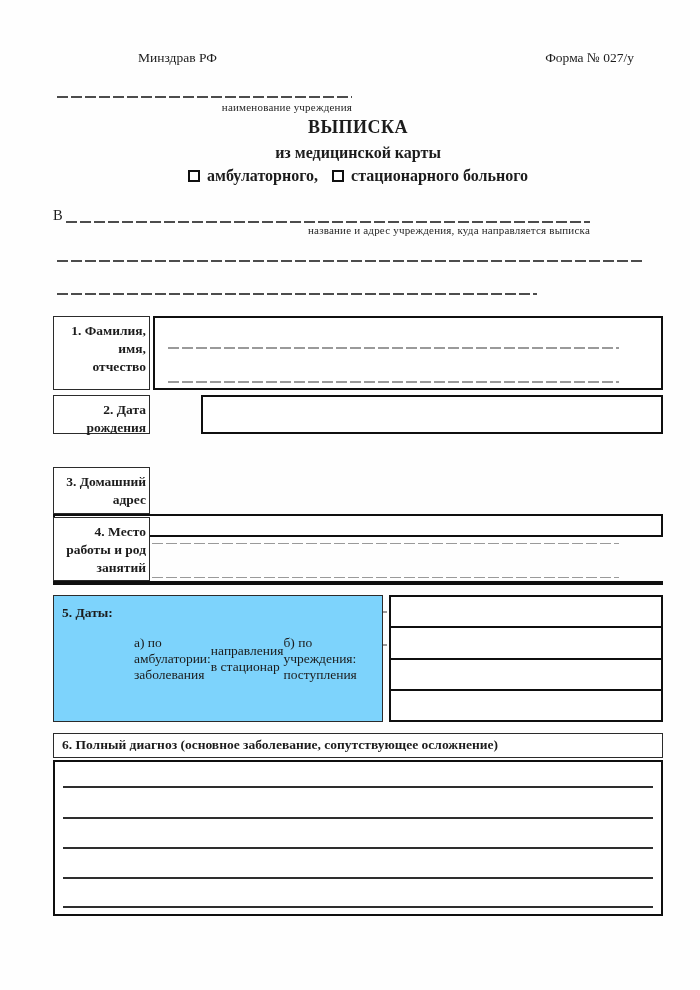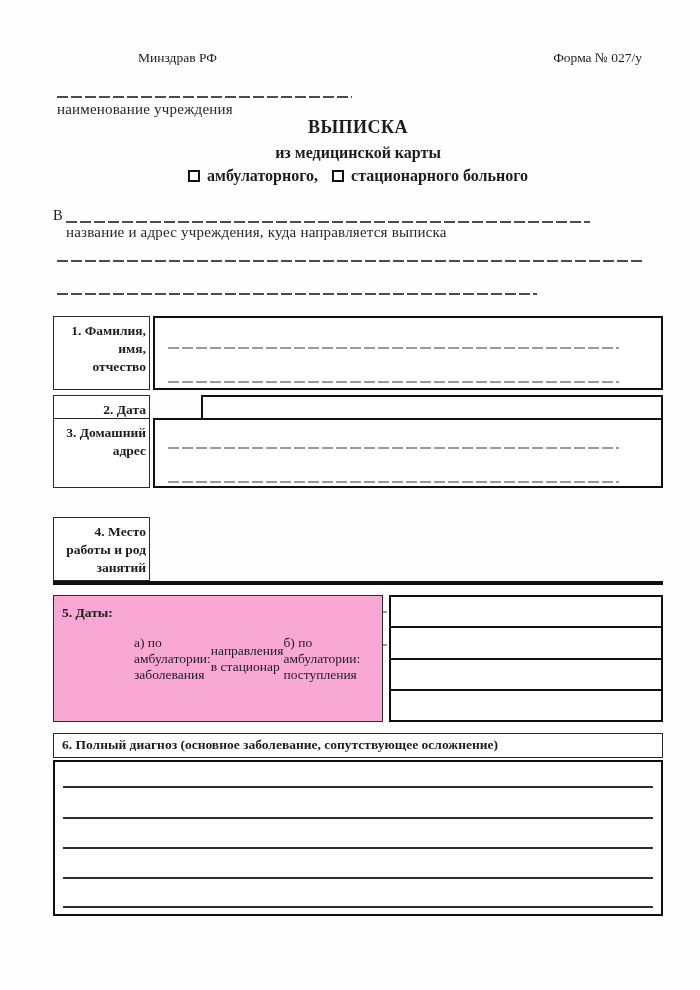--- a/index.html
+++ b/index.html
@@ -10,32 +10,32 @@
     margin: 0 auto;
     background: #fefefe;
     font-family: "Liberation Serif", "DejaVu Serif", serif;
     color: #1c1c1c;
     overflow: hidden;
   }
   .abs { position:absolute; }
 
   
   .ministry { top:50px; left:138px; font-size:13.5px; }
-  .form-no  { top:50px; right:58px; font-size:13.5px; }
+  .form-no  { top:50px; right:66px; font-size:13.5px; }
 
   
   .dash {
     height:1.6px;
     background: repeating-linear-gradient(to right,#4c4c4c 0 11px, transparent 11px 14px);
   }
   .dash-gray {
     position:absolute; height:1.5px;
     background: repeating-linear-gradient(to right,#9a9a9a 0 11px, transparent 11px 14px);
   }
-  .caption { font-size:15px; color:#262626; text-align:left; letter-spacing:.2px; }
+  .caption { font-size:11px; color:#262626; text-align:right; letter-spacing:.2px; }
 
   .inst-line { top:96px; left:57px; width:295px; }
   .inst-cap  { top:101px; left:57px; width:295px; }
 
   
   .title-wrap { left:53px; width:610px; text-align:center; font-weight:bold; }
   .t1 { top:117px; font-size:18px; letter-spacing:.5px; }
   .t2 { top:144px; font-size:16px; }
   .t3 { top:167px; font-size:16px; }
   .cbx {
@@ -57,32 +57,32 @@
   .lc {
     flex:none; width:97px; margin-right:3px;
     border:1.5px solid #2b2b2b;
     padding:5px 3px 4px 8px;
     font-weight:bold; font-size:13.5px; line-height:1.32;
     background:#fff;
   }
   .vc { flex:1; border:2.5px solid #0f0f0f; position:relative; background:#fff; }
   .r1 { top:316px; height:74px; }
   .r2 { top:395px; height:39px;gap:48px; }
-  .r3 { top:418px; height:70px; }
+  .r3 { top:467px; height:70px;flex-direction:column; }
   .r4 { top:517px; height:68px;flex-direction:column; }
   .ln-a { left:13px; right:42px; }
   .r1 .ln1 { top:29px; } .r1 .ln2 { top:63px; }
   .r3 .ln1 { top:27px; } .r3 .ln2 { top:61px; }
   .r4 .ln1 { top:28px; } .r4 .ln2 { top:61px; }
 
   
   .r5 { top:595px; height:127px; position:absolute; left:53px; width:610px; display:flex; }
   .r5left {
     flex:none; width:330px; margin-right:6px;
-    border:1.5px solid #2b2b2b; display:flex; background:#f9a8d4;
+    border:1.5px solid #2b2b2b; display:flex; background:#7dd3fc;
   }
   .r5lbl { flex:none; width:80px; padding:9px 0 0 8px; font-weight:bold; font-size:13.5px; }
   .r5items { flex:1; display:flex; flex-direction:row; padding-right:34px; }
   .f5-item {
     flex:1; display:flex; align-items:center;
     font-size:13.5px; white-space:pre-wrap;
   }
   .f5-item.right { justify-content:flex-end; }
   .r5right { flex:1; border:2.5px solid #0f0f0f; display:flex; flex-direction:column; background:#fff; }
   .r5cell { flex:1; }
@@ -154,21 +154,21 @@
       <div class="dash-gray ln-a ln2"></div>
     </div>
   </div>
 
   <div class="r5">
     <div class="r5left">
       <div class="r5lbl">5. Даты:</div>
       <div class="r5items">
         <div class="f5-item">а) по амбулатории: заболевания</div>
         <div class="f5-item right">направления в стационар</div>
-        <div class="f5-item">б) по  амбулатории:   поступления</div>
+        <div class="f5-item">б) по  учреждения:   поступления</div>
       </div>
     </div>
     <div class="r5right">
       <div class="r5cell"></div>
       <div class="r5cell"></div>
       <div class="r5cell"></div>
       <div class="r5cell"></div>
     </div>
   </div>
 

